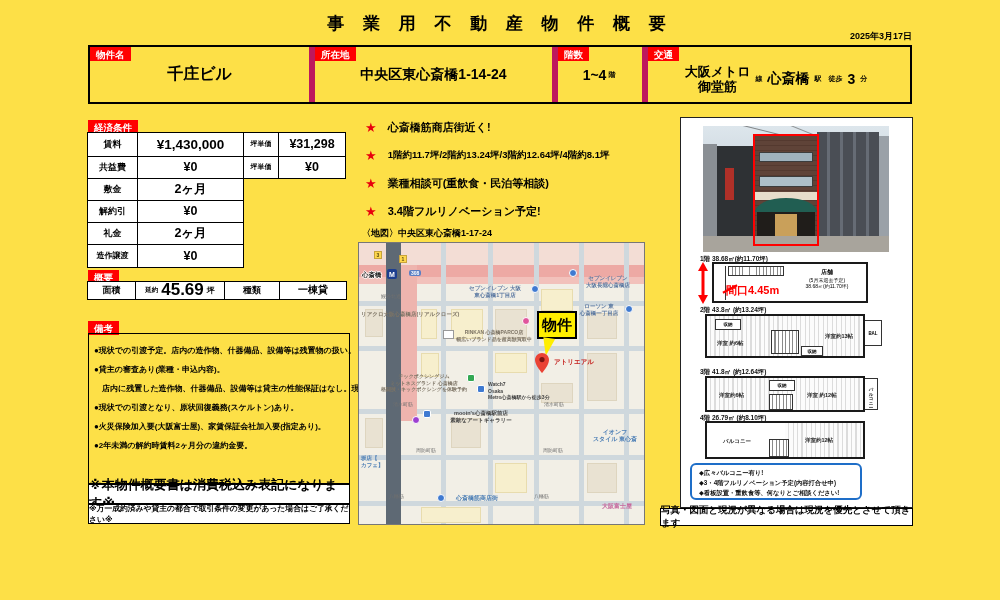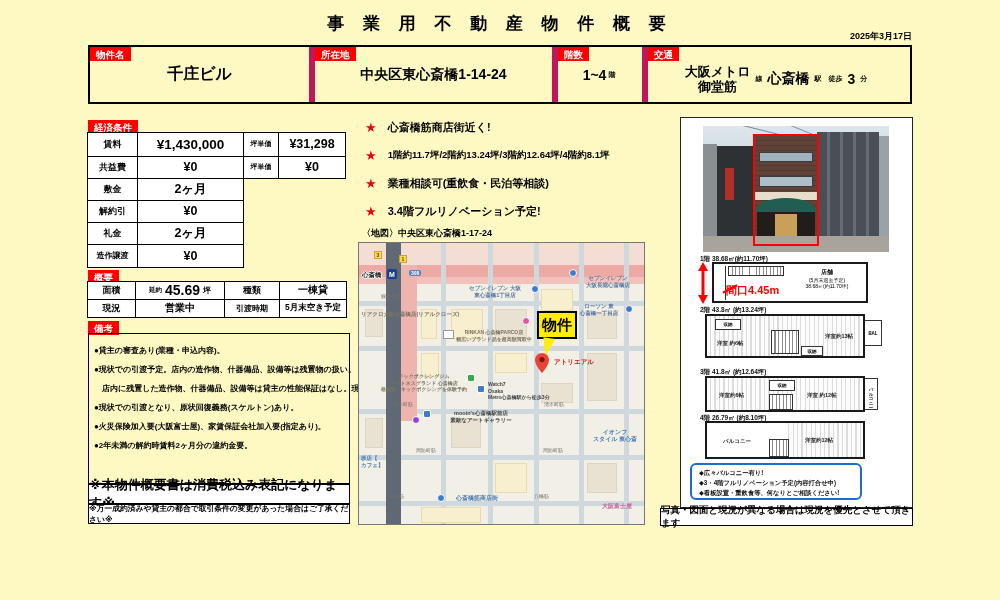--- a/index.html
+++ b/index.html
@@ -1,17 +1,17 @@
 <!DOCTYPE html>
 <html><head>
 <meta charset="utf-8">
 <style>
   * { margin:0; padding:0; box-sizing:border-box; }
   body { background:#888; }
-  .page { position:relative; width:1000px; height:600px; background:#fef9c3;
+  .page { position:relative; width:1000px; height:600px; background:#fde047;
           font-family:"Liberation Sans","DejaVu Sans",sans-serif; overflow:hidden; }
   .abs { position:absolute; }
   .b { font-weight:bold; }
 
   
   .doc-title { left:0; top:12px; width:1000px; text-align:center; font-size:17px;
                font-weight:bold; letter-spacing:7px; color:#000; }
   .doc-date  { right:88px; top:30px; font-size:9px; font-weight:bold; }
 
   
@@ -181,40 +181,34 @@
   </div>
 
   <div class="abs" style="left:88px;top:267px;">
     <span class="red-tag">概要</span>
   </div>
   <div class="abs" style="left:88px;top:282px;width:262px;">
     <div class="ec-row" style="height:18px;">
       <div class="cell lbl" style="width:50px;">面積</div>
       <div class="cell" style="width:90px;gap:3px;">
         <span style="font-size:6.5px;font-weight:bold;">延約</span>
-        <span style="font-size:14px;font-weight:bold;">45.69</span>
+        <span style="font-size:17px;font-weight:bold;">45.69</span>
         <span style="font-size:8px;font-weight:bold;">坪</span>
       </div>
       <div class="cell lbl" style="width:57px;">種類</div>
       <div class="cell" style="width:68px;font-size:10px;font-weight:bold;">一棟貸</div>
     </div>
-    <div class="ec-row" style="height:18px;">
-      <div class="cell lbl" style="width:50px;">現況</div>
-      <div class="cell" style="width:90px;font-size:10px;font-weight:bold;">営業中</div>
-      <div class="cell" style="width:57px;font-size:8px;font-weight:bold;">引渡時期</div>
-      <div class="cell" style="width:68px;font-size:8.5px;font-weight:bold;">5月末空き予定</div>
-    </div>
   </div>
 
   <div class="abs" style="left:88px;top:318px;">
     <span class="red-tag">備考</span>
   </div>
   <div class="abs remarks-box" style="left:88px;top:333px;width:262px;height:151px;">
+    <div class="remark-line">●現状での引渡予定。店内の造作物、什器備品、設備等は残置物の扱い。</div>
     <div class="remark-line">●貸主の審査あり(業種・申込内容)。</div>
-    <div class="remark-line">●現状での引渡予定。店内の造作物、什器備品、設備等は残置物の扱い。</div>
     <div class="remark-line">　店内に残置した造作物、什器備品、設備等は貸主の性能保証はなし。現地要確認。</div>
     <div class="remark-line">●現状での引渡となり、原状回復義務(スケルトン)あり。</div>
     <div class="remark-line">●火災保険加入要(大阪富士屋)、家賃保証会社加入要(指定あり)。</div>
     <div class="remark-line">●2年未満の解約時賃料2ヶ月分の違約金要。</div>
   </div>
   <div class="abs note-row" style="left:88px;top:484px;width:262px;height:20px;font-size:13px;">※本物件概要書は消費税込み表記になります※</div>
   <div class="abs note-row" style="left:88px;top:504px;width:262px;height:20px;font-size:7.8px;">※万一成約済みや貸主の都合で取引条件の変更があった場合はご了承ください※</div>
 
   <div class="hl" style="top:120px;">
     <span class="star">★</span>

